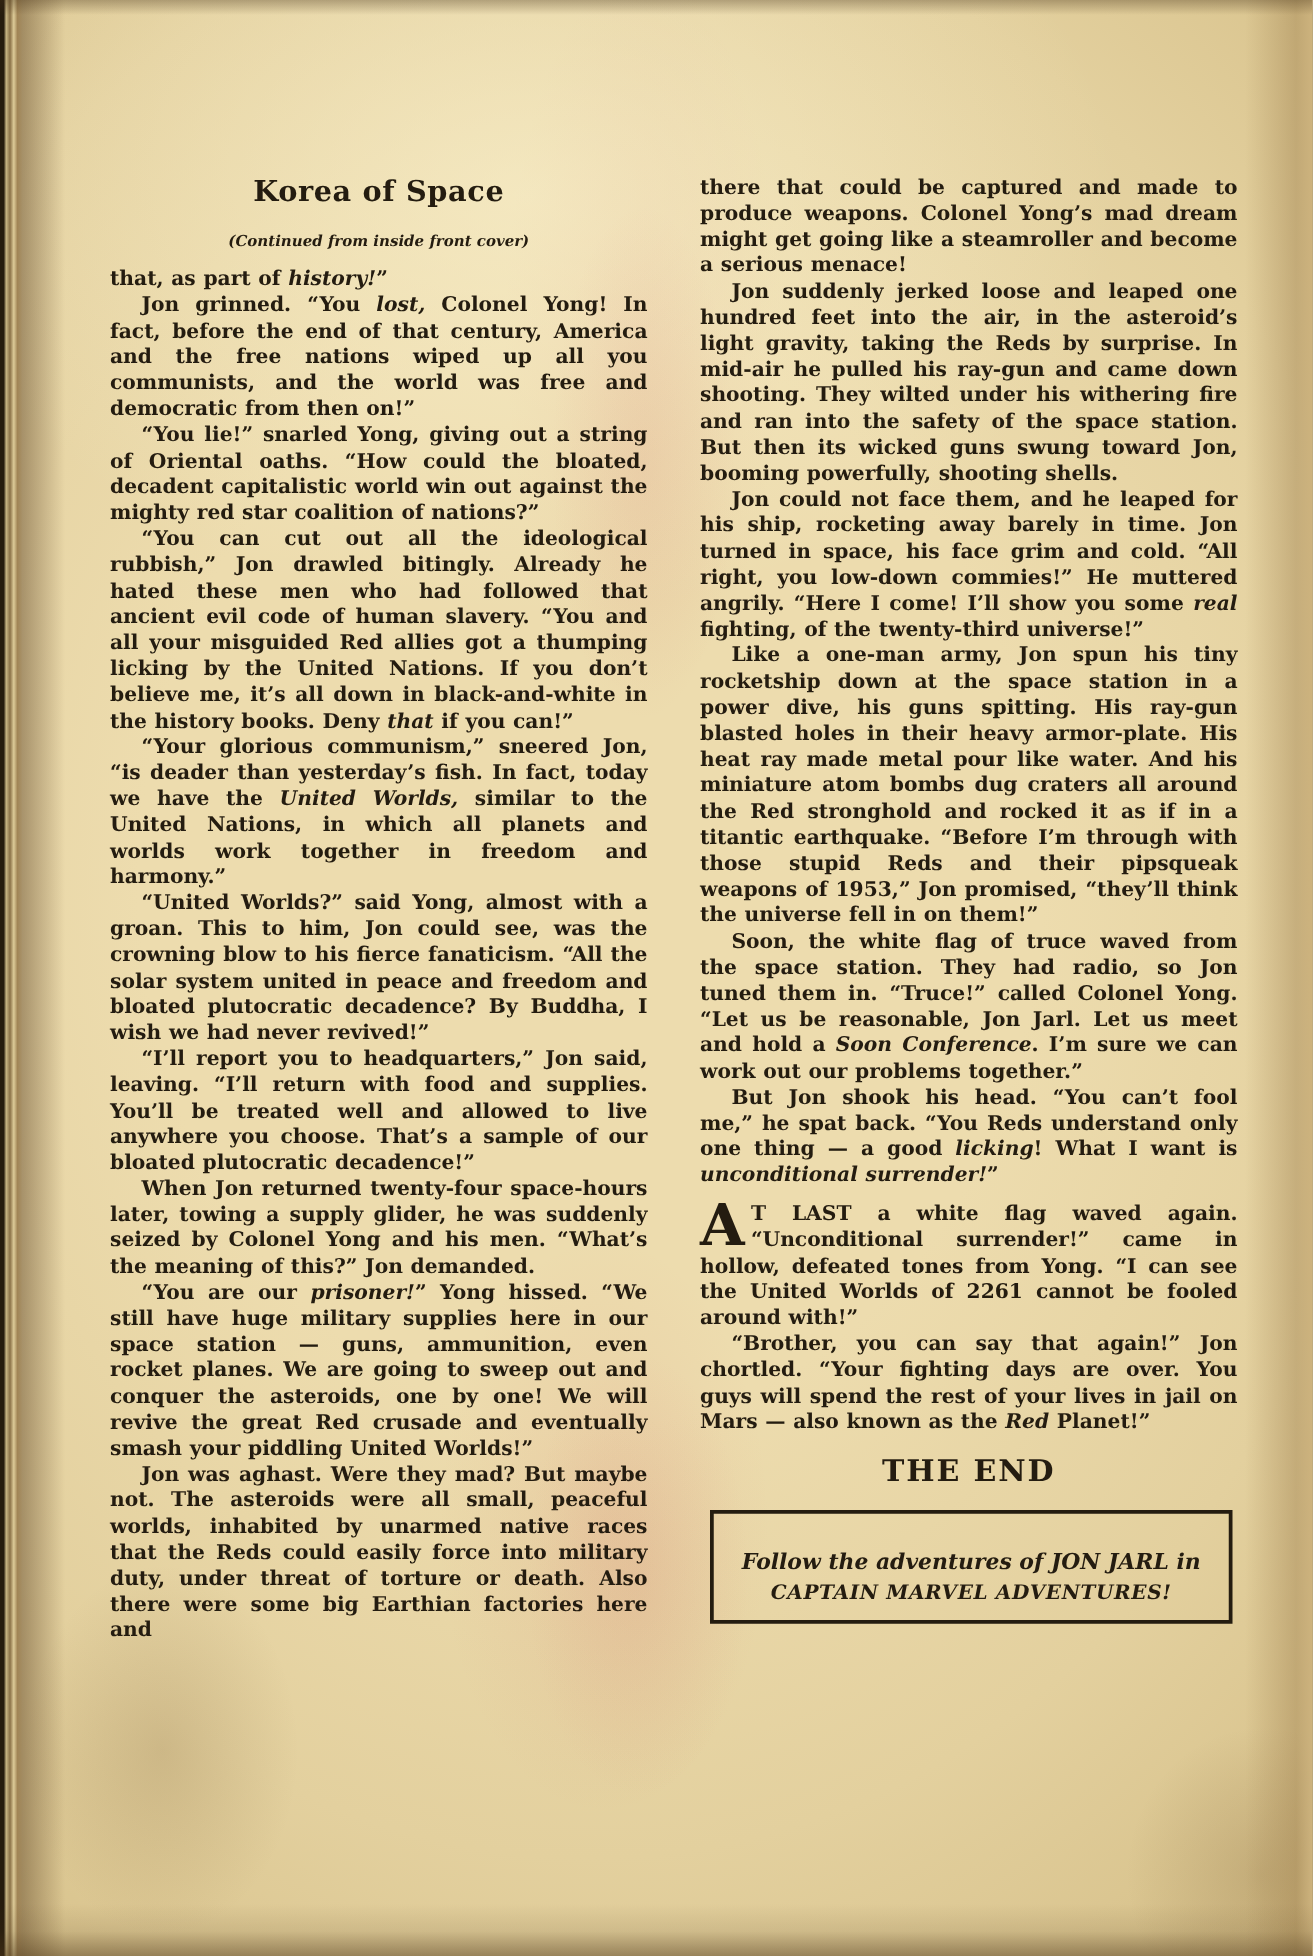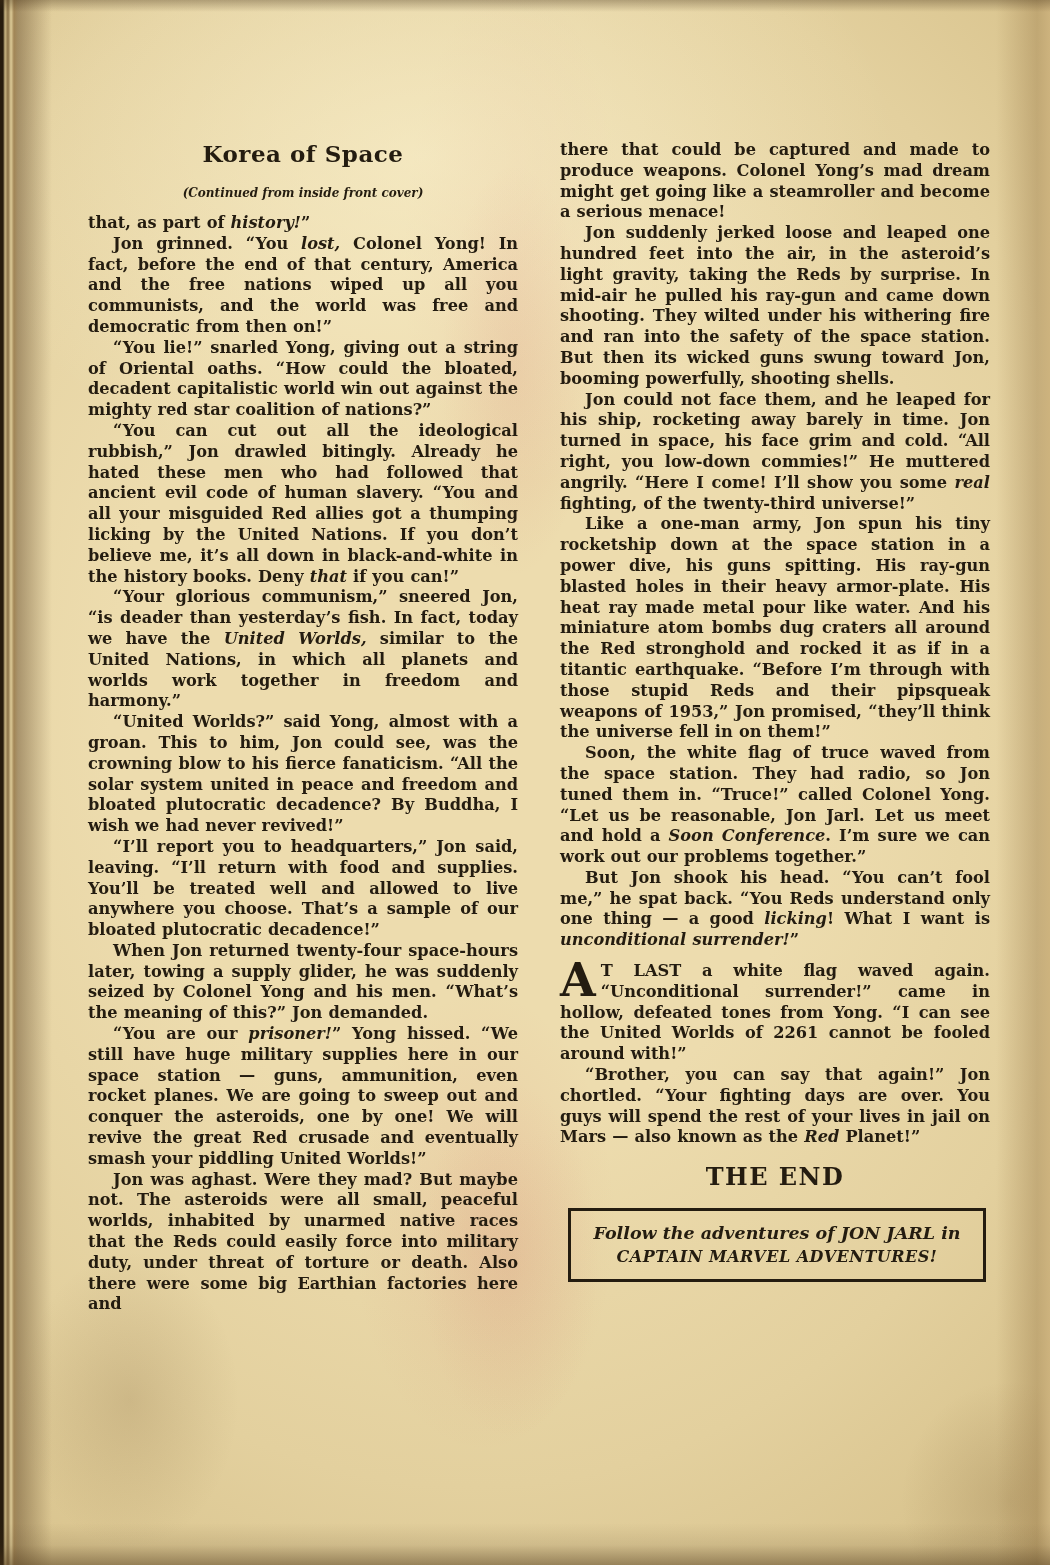--- a/index.html
+++ b/index.html
@@ -86,21 +86,21 @@
   .the-end {
     text-align:center;
     font-size:24px;
     font-weight:bold;
     letter-spacing:1.5px;
     margin-top:14px;
   }
   .promo-box {
     border:3px solid #241c10;
     margin:17px 4px 0 8px;
-    padding:12px 14px 13px;
+    padding:29px 14px 13px;
     text-align:center;
     font-style:italic;
     font-weight:bold;
   }
   .promo-line1 { font-size:17.5px; }
   .promo-line2 { font-size:16px; letter-spacing:0.5px; margin-top:4px; }
 </style>
 </head>
 <body>
 

